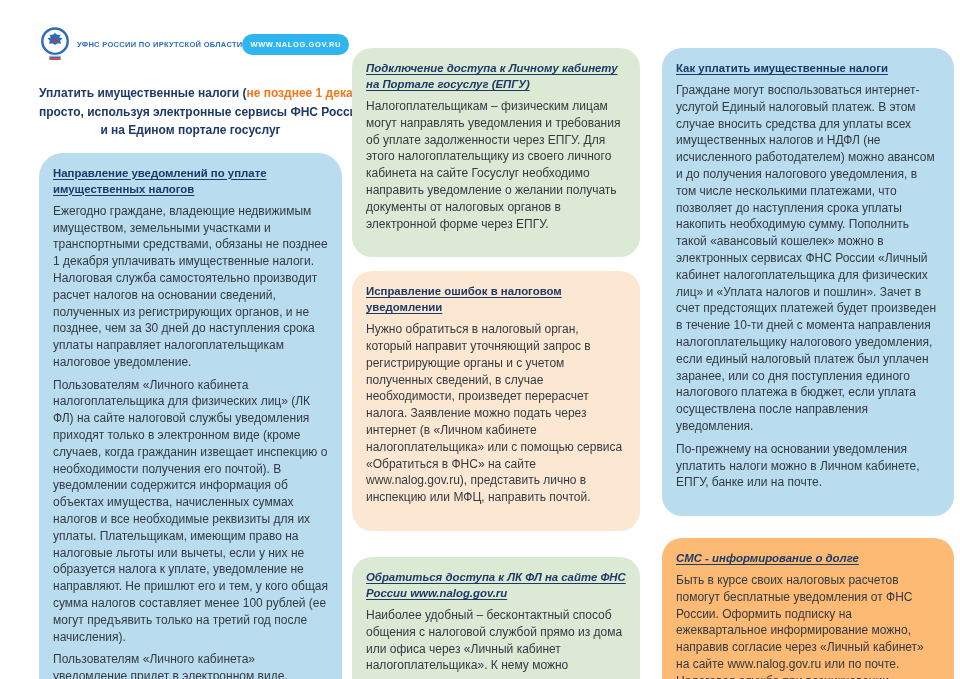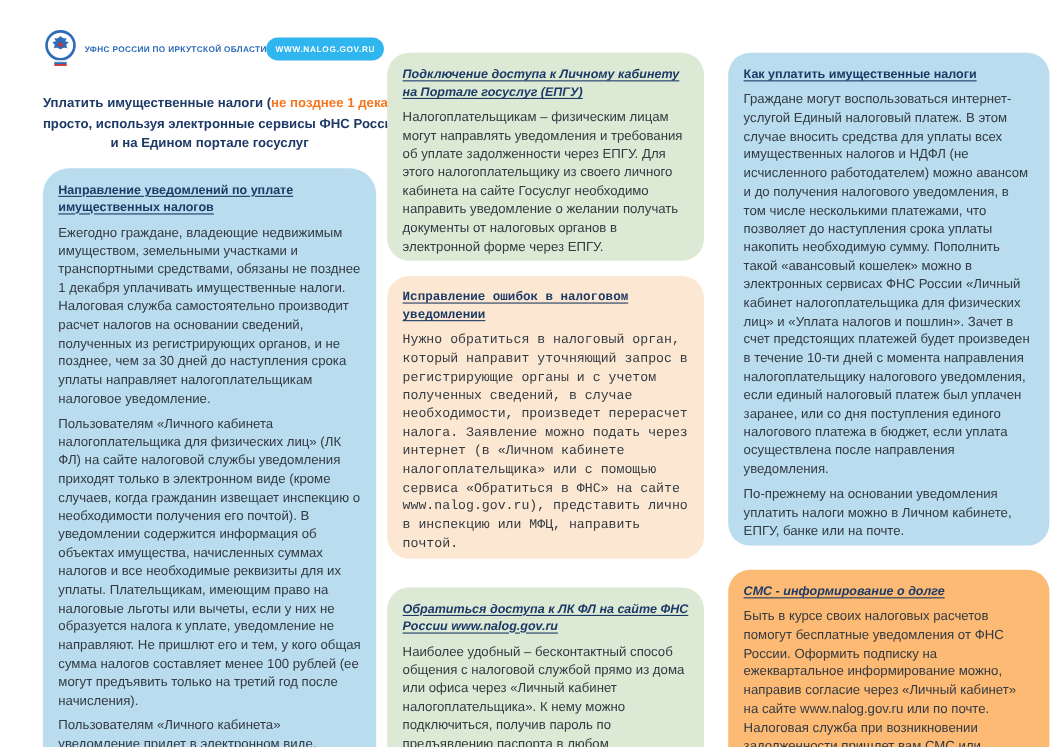--- a/index.html
+++ b/index.html
@@ -25,37 +25,37 @@
     font-size:7.5px;font-weight:bold;letter-spacing:.6px;padding:6px 8px;white-space:nowrap;
   }
 
   
   .title{margin-top:22px;text-align:center;color:#1d3a66;font-weight:bold;
     font-size:12px;line-height:1.55;}
   .title .tline{white-space:nowrap;}
   .title .hl{color:#f5761d;}
 
   
-  .card{border-radius:20px;padding:13px 14px 5px 14px;box-sizing:border-box;}
+  .card{border-radius:20px;padding:13px 14px 25px 14px;box-sizing:border-box;}
   .card h2{
     margin:0 0 5px 0;font-size:11.4px;line-height:1.4;color:#1d3a66;
     text-decoration:underline;text-underline-offset:2px;
   }
   .card h2.it{font-style:italic;}
   .card p{margin:0 0 6px 0;font-size:12px;line-height:1.4;color:#333a42;}
   .card p:last-child{margin-bottom:0;}
 
   .c-blue{background:#b9dcee;}
   .c-green{background:#dbe9d5;}
   .c-peach{background:#fce8d2;}
   .c-pink{background:#fdba74;}
 
   .card-notifications{margin-top:13px;min-height:492px;border-radius:24px;}
   .card-epgu{min-height:176px;}
-  .card-errors{margin-top:14px;min-height:182px;font-family:Liberation Mono, monospace;}
+  .card-errors{margin-top:14px;min-height:182px;}
   .card-lkfl{margin-top:26px;min-height:184px;}
   .card-how{min-height:378px;}
   .card-sms{margin-top:22px;min-height:148px;}
 
   
   .phone-block{margin-top:9px;display:flex;align-items:flex-start;}
   .phone-icon{flex:none;width:34px;height:64px;}
   .phone-texts{margin-left:10px;padding-top:2px;}
   .phone-label{font-size:8px;color:#8a9099;margin:0 0 3px 0;}
   .phone-number{font-size:17px;font-weight:bold;color:#c2410c;margin:0 0 3px 0;letter-spacing:.3px;}

